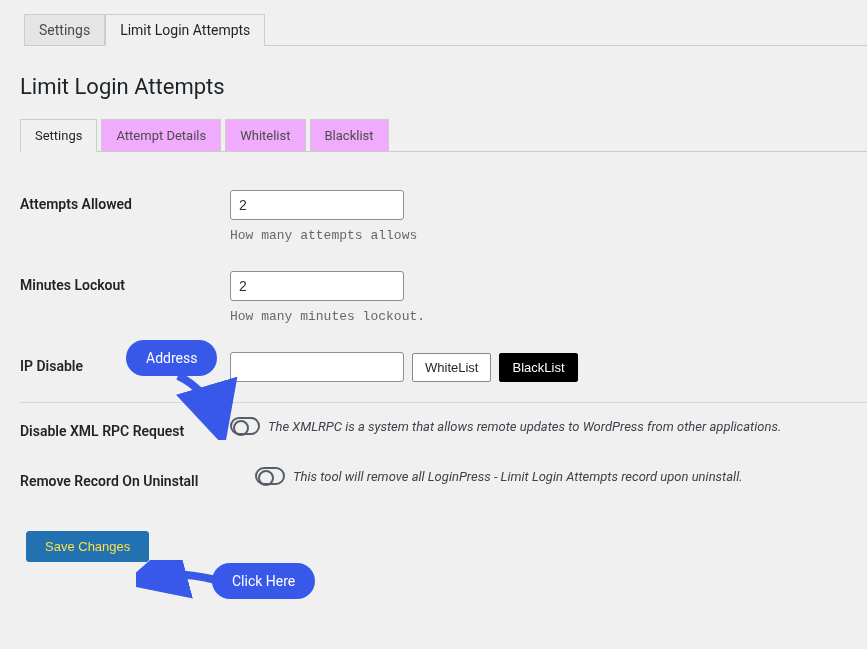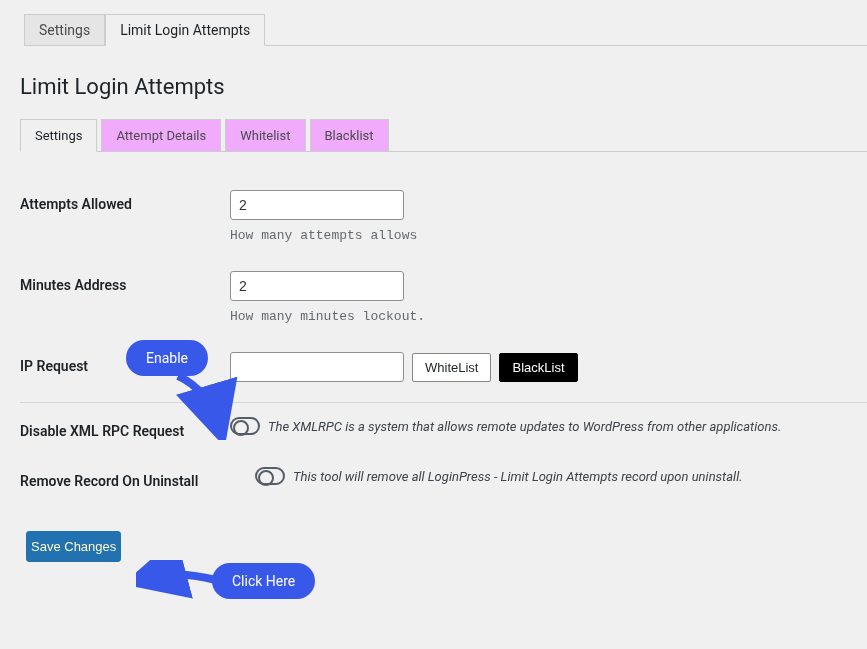--- a/index.html
+++ b/index.html
@@ -142,25 +142,25 @@
     background:transparent;
   }
   .toggle-desc {
     font-size: 13px;
     color: #3c434a;
     margin-left: 8px;
   }
   .toggle-wrap { display:flex; align-items:center;font-style:italic; }
   .save-btn {
     margin: 28px 17px 0 26px;
-    padding: 7px 4px;
+    padding: 7px 18px;
     font-size: 13px;
     background: #2271b1;
     border: 1px solid #2271b1;
-    color: #fef9c3;
+    color: #fde047;
     border-radius: 3px;
     cursor: pointer;
   }
 
   .callout {
     position: absolute;
     background: #3858e9;
     color: #fff;
     padding: 10px 20px;
     border-radius: 24px;
@@ -193,29 +193,29 @@
 
   <div class="form-row">
     <div class="form-label">Attempts Allowed</div>
     <div class="form-field">
       <input type="text" value="2" style="">
       <div class="field-desc">How many attempts allows</div>
     </div>
   </div>
 
   <div class="form-row">
-    <div class="form-label">Minutes Address</div>
+    <div class="form-label">Minutes Lockout</div>
     <div class="form-field">
       <input type="text" value="2" style="">
       <div class="field-desc">How many minutes lockout.</div>
     </div>
   </div>
 
   <div class="form-row bordered">
-    <div class="form-label">IP Request</div>
+    <div class="form-label">IP Disable</div>
     <div class="form-field">
       <div class="ip-row">
         <input type="text" value="" style="">
         <button class="btn-wl">WhiteList</button>
         <button class="btn-bl">BlackList</button>
       </div>
     </div>
   </div>
 
   <div class="form-row">
@@ -236,21 +236,21 @@
         <span class="toggle-desc">This tool will remove all LoginPress - Limit Login Attempts record upon uninstall.</span>
       </div>
     </div>
   </div>
 
 </div>
 
 <button class="save-btn">Save Changes</button>
 
 
-<div class="callout" style="left:126px; top:340px;">Enable</div>
+<div class="callout" style="left:126px; top:340px;">Address</div>
 <svg class="arrow-svg" style="left:168px; top:370px;" width="70" height="70">
   <defs>
       <marker id="ah1" markerWidth="8" markerHeight="8" refX="5" refY="4" orient="auto">
         <path d="M0,0 L8,4 L0,8 Z" fill="#3858e9"></path>
       </marker>
     </defs>
   <path d="M10,6 Q40,20 50,54" stroke="#3858e9" stroke-width="8" fill="none" marker-end="url(#ah1)"></path>
 </svg>
 
 <div class="callout" style="left:212px; top:563px;">Click Here</div>

